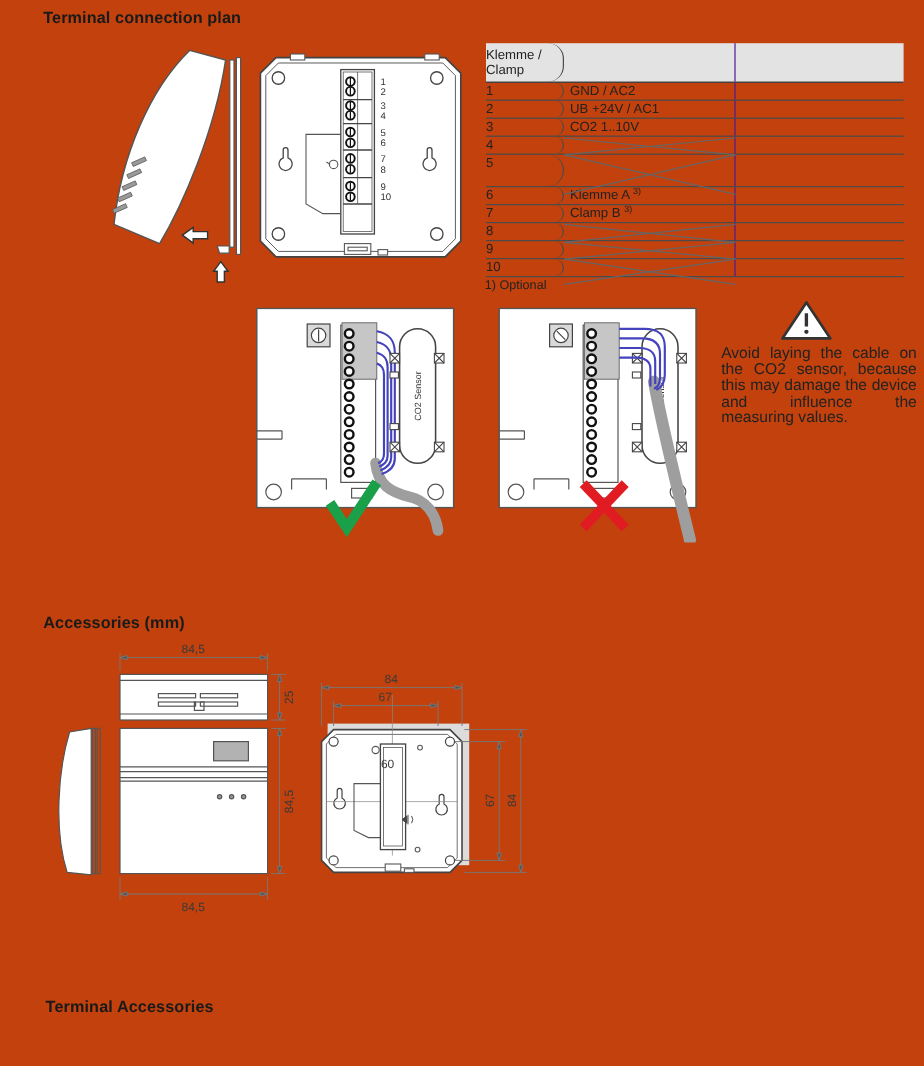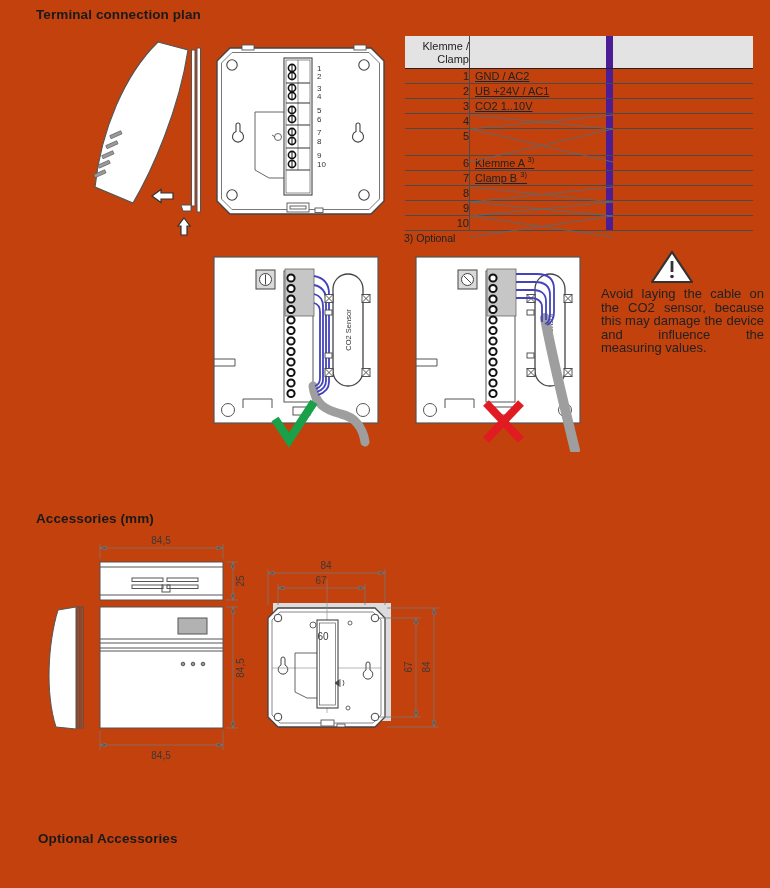--- a/index.html
+++ b/index.html
@@ -5,22 +5,22 @@
   html,body{margin:0;padding:0;background:#fff;}
   .page{position:relative;width:770px;height:888px;background:#c2410c;
         font-family:"Liberation Sans",sans-serif;color:#1a1a1a;overflow:hidden;}
   .abs{position:absolute;}
   .h1{font-size:13.5px;font-weight:bold;letter-spacing:.1px;}
   
   .ttable{position:absolute;left:405px;top:36px;width:348px;}
   .trow{display:flex;border-bottom:1px solid #4a4a4a;box-sizing:border-box;}
   .thead{background:#e3e3e3;border-bottom:1px solid #222;height:33px;}
   .cell{box-sizing:border-box;font-size:11px;line-height:13px;padding-top:1px;color:#222;}
-  .c1{width:65px;text-align:right;border-right:1px solid #4a4a4a;}
-  .c2{width:143px;border-right:7px solid #4c1d95;padding-left:5px;text-decoration:underline;}
+  .c1{width:65px;text-align:left;border-right:1px solid #4a4a4a;border-radius:13px;}
+  .c2{width:143px;border-right:1px solid #4c1d95;padding-left:5px;}
   .c3{flex:1;}
   .thead .c1{display:flex;align-items:center;justify-content:center;line-height:13px;font-size:11px;}
   .r15{height:15px;} .r27{height:27px;}
   .cell sup{font-size:7.5px;vertical-align:super;line-height:0;}
   .footnote{font-size:10.5px;color:#222;}
   .warn{font-size:13px;line-height:13.5px;text-align:justify;color:#222;}
   .acc-line{font-size:11px;color:#222;display:flex;}
   .acc-code{width:45px;}
   svg text{font-family:"Liberation Sans",sans-serif;}
   .dimtxt{font-size:10px;fill:#3a3a3a;}
@@ -199,21 +199,21 @@
       <g stroke="#666" stroke-width="1" fill="none">
         <line x1="0" y1="1" x2="143" y2="16"></line>
           <line x1="143" y1="1" x2="0" y2="16"></line>
         <line x1="0" y1="16" x2="143" y2="30"></line>
           <line x1="143" y1="16" x2="0" y2="30"></line>
         <line x1="0" y1="30" x2="143" y2="51"></line>
           <line x1="143" y1="30" x2="0" y2="51"></line>
       </g>
     </svg>
   </div>
-  <div class="abs footnote" style="left:404px;top:232px;">3) Optional</div>
+  <div class="abs footnote" style="left:404px;top:232px;">1) Optional</div>
 
   <svg class="abs" style="left:213px;top:256px;" width="172" height="192" viewBox="0 0 172 192">
     <rect x="1" y="1" width="164" height="166" fill="#fff" stroke="#555" stroke-width="1.2"></rect>
     <g fill="none" stroke="#555" stroke-width="1">
       <path d="M1,103 H22 M22,103 V110 M22,110 H1"></path>
       <path d="M30,143 H59 M30,143 V152 M59,143 V152"></path>
       <rect x="80" y="151" width="17" height="8" fill="#fff"></rect>
       <circle cx="15" cy="154" r="6.5" fill="#fff"></circle>
       <circle cx="150" cy="154" r="6.5" fill="#fff"></circle>
     </g>
@@ -463,15 +463,15 @@
       <polygon points="181,65 179.2,71 182.8,71"></polygon>
         <polygon points="181,184 179.2,178 182.8,178"></polygon>
     </g>
     <text class="dimtxt" x="73" y="26" text-anchor="middle">84</text>
     <text class="dimtxt" x="68" y="41" text-anchor="middle">67</text>
     <text class="dimtxt" x="70" y="97" text-anchor="middle">60</text>
     <text class="dimtxt" transform="translate(159,124) rotate(-90)" text-anchor="middle">67</text>
     <text class="dimtxt" transform="translate(177,124) rotate(-90)" text-anchor="middle">84</text>
   </svg>
 
-  <div class="abs h1" style="left:38px;top:831px;">Optional Accessories</div>
+  <div class="abs h1" style="left:38px;top:831px;">Terminal Accessories</div>
 
 </div>
 
 </body></html>

